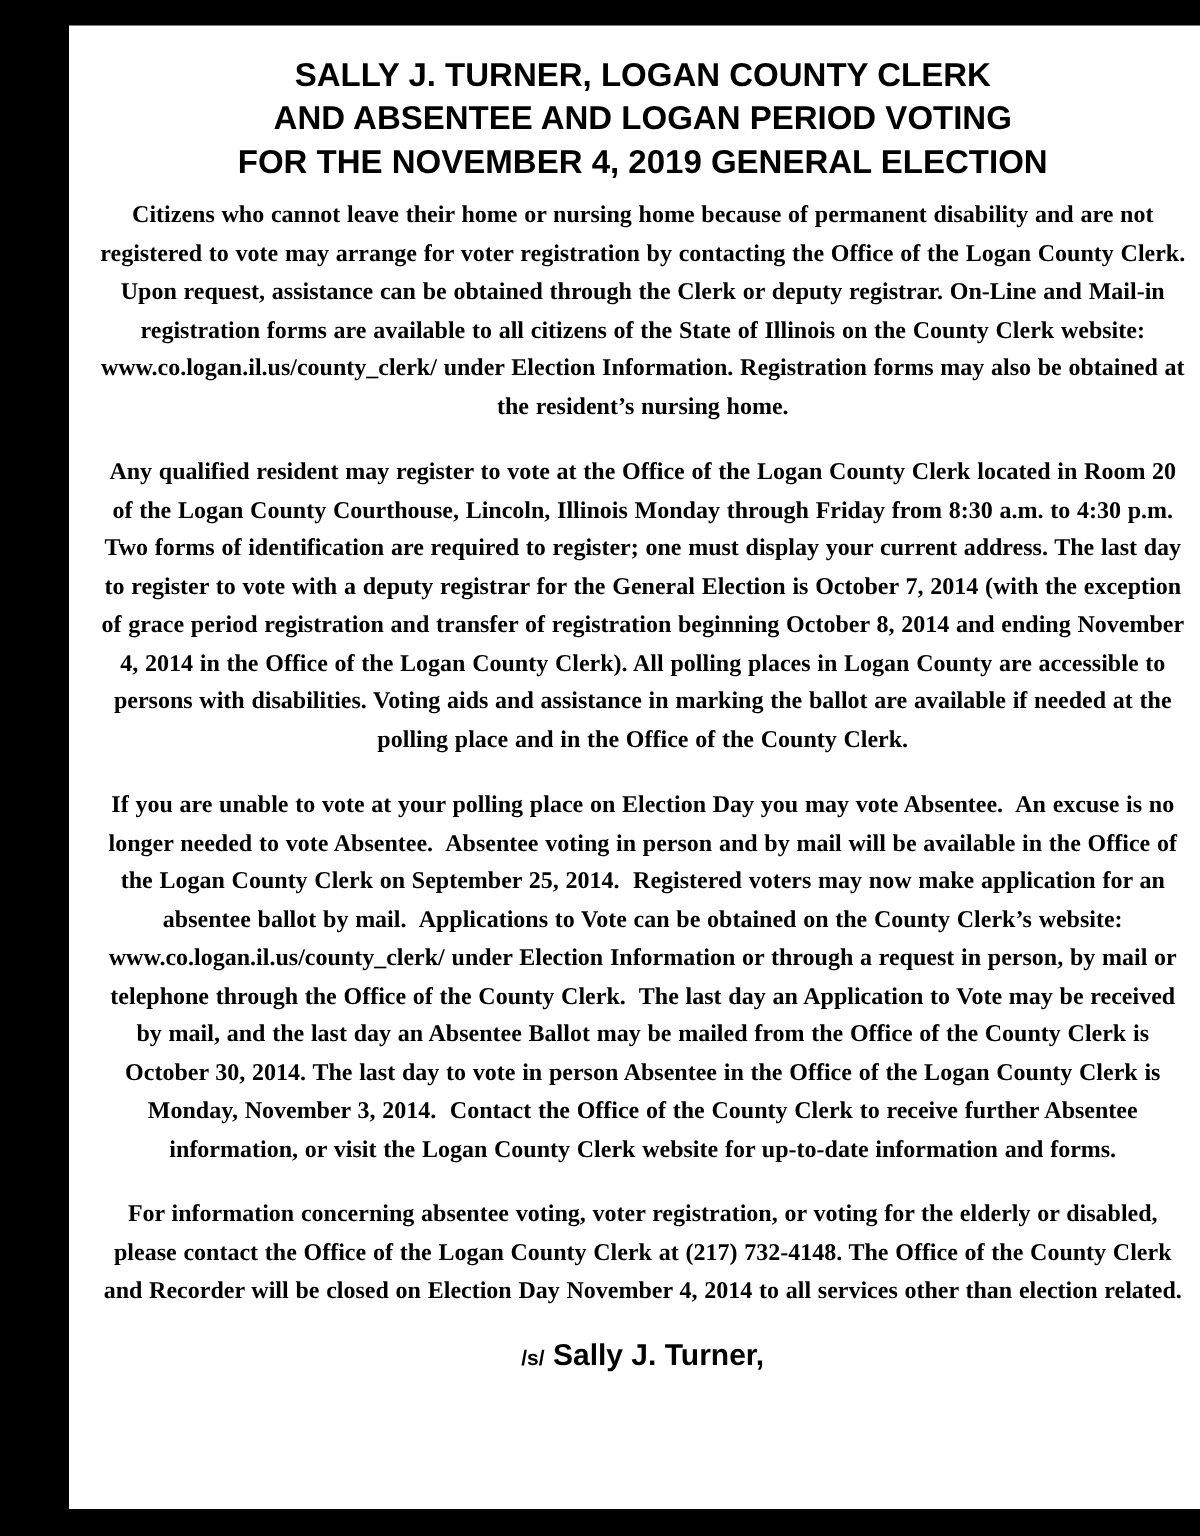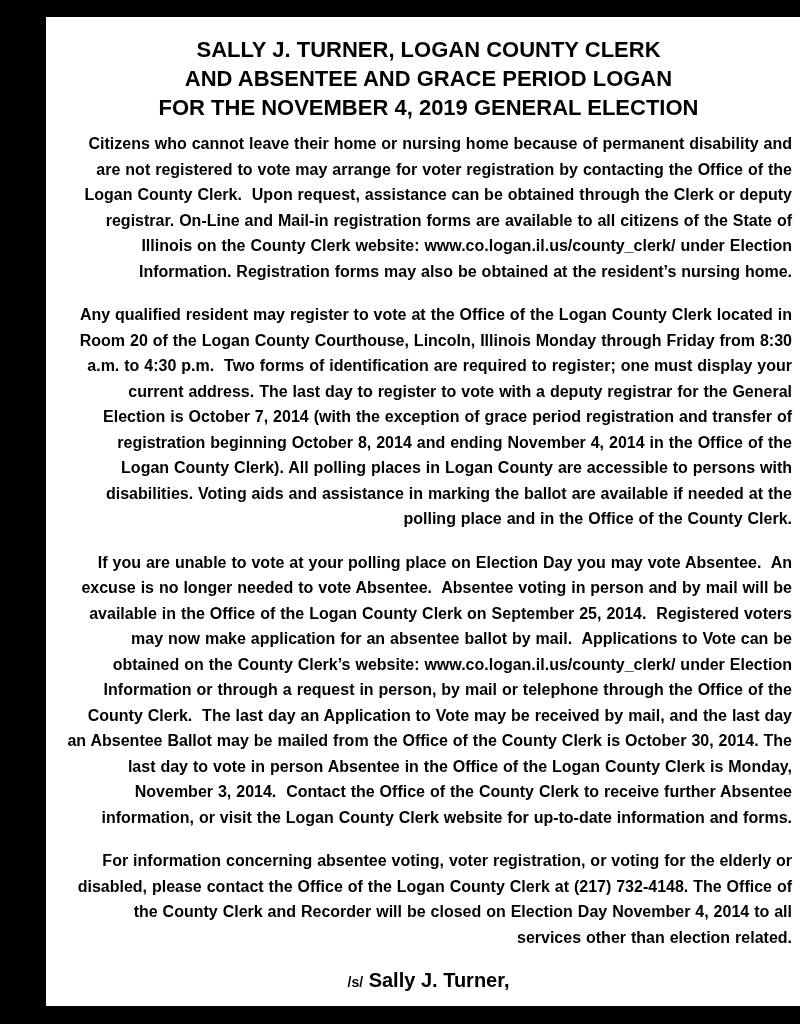--- a/index.html
+++ b/index.html
@@ -32,23 +32,24 @@
     font-size: 22px;
     line-height: 29px;
     letter-spacing: 0px;
     margin: 0 0 9px 0;
   }
   .body-text p.para {
     font-weight: bold;
     font-size: 16px;
     line-height: 25.5px;
     margin: 0 0 18px 0;
-    text-align: right;
+    text-align: center;
     white-space: pre-wrap;
     word-spacing: 0.5px;
+    font-family: Liberation Serif, serif;
   }
   .signature {
     text-align: center;
     font-weight: bold;
     margin-top: 16px;
   }
   .sig-line1 {
     font-size: 20px;
     line-height: 25px;
   }
@@ -57,21 +58,21 @@
   }
 </style>
 </head>
 <body>
 
 <div class="screen">
   <div class="page">
 
     <header class="title">
       <div>SALLY J. TURNER, LOGAN COUNTY CLERK</div>
-      <div>AND ABSENTEE AND GRACE PERIOD LOGAN</div>
+      <div>AND ABSENTEE AND LOGAN PERIOD VOTING</div>
       <div>FOR THE NOVEMBER 4, 2019 GENERAL ELECTION</div>
     </header>
 
     <main class="body-text">
       <p class="para">Citizens who cannot leave their home or nursing home because of permanent disability and are not registered to vote may arrange for voter registration by contacting the Office of the Logan County Clerk.  Upon request, assistance can be obtained through the Clerk or deputy registrar. On-Line and Mail-in registration forms are available to all citizens of the State of Illinois on the County Clerk website: www.co.logan.il.us/county_clerk/ under Election Information. Registration forms may also be obtained at the resident’s nursing home.</p>
       <p class="para">Any qualified resident may register to vote at the Office of the Logan County Clerk located in Room 20 of the Logan County Courthouse, Lincoln, Illinois Monday through Friday from 8:30 a.m. to 4:30 p.m.  Two forms of identification are required to register; one must display your current address. The last day to register to vote with a deputy registrar for the General Election is October 7, 2014 (with the exception of grace period registration and transfer of registration beginning October 8, 2014 and ending November 4, 2014 in the Office of the Logan County Clerk). All polling places in Logan County are accessible to persons with disabilities. Voting aids and assistance in marking the ballot are available if needed at the polling place and in the Office of the County Clerk.</p>
       <p class="para">If you are unable to vote at your polling place on Election Day you may vote Absentee.  An excuse is no longer needed to vote Absentee.  Absentee voting in person and by mail will be available in the Office of the Logan County Clerk on September 25, 2014.  Registered voters may now make application for an absentee ballot by mail.  Applications to Vote can be obtained on the County Clerk’s website: www.co.logan.il.us/county_clerk/ under Election Information or through a request in person, by mail or telephone through the Office of the County Clerk.  The last day an Application to Vote may be received by mail, and the last day an Absentee Ballot may be mailed from the Office of the County Clerk is October 30, 2014. The last day to vote in person Absentee in the Office of the Logan County Clerk is Monday, November 3, 2014.  Contact the Office of the County Clerk to receive further Absentee information, or visit the Logan County Clerk website for up-to-date information and forms.</p>
       <p class="para">For information concerning absentee voting, voter registration, or voting for the elderly or disabled, please contact the Office of the Logan County Clerk at (217) 732-4148. The Office of the County Clerk and Recorder will be closed on Election Day November 4, 2014 to all services other than election related.</p>
     </main>
 

